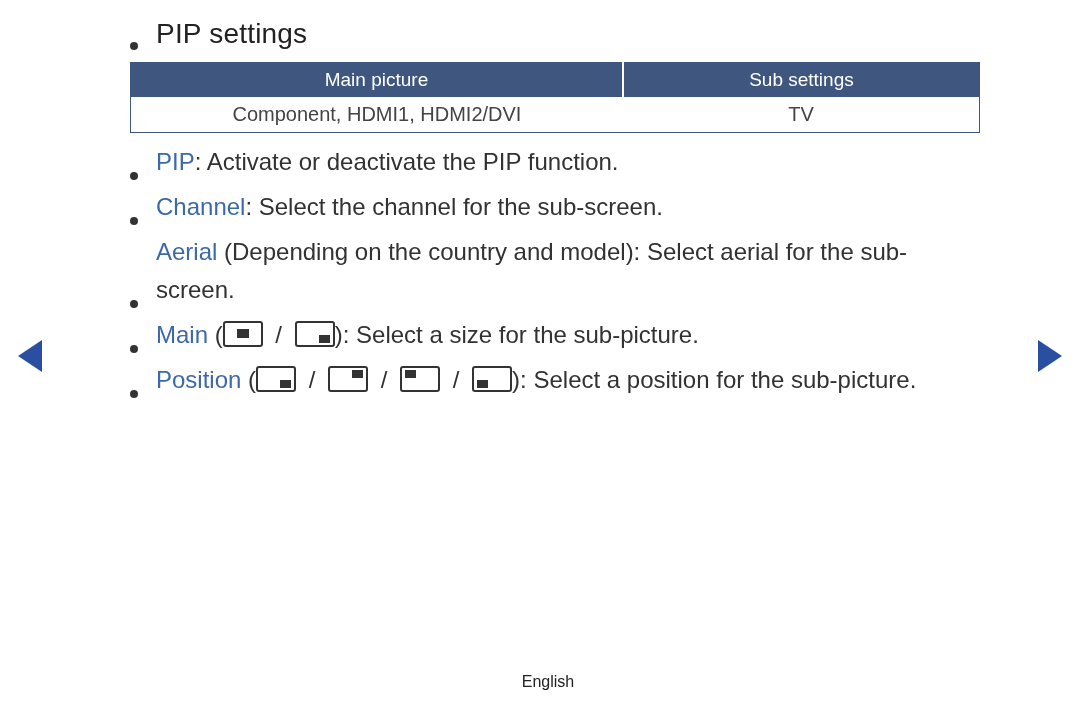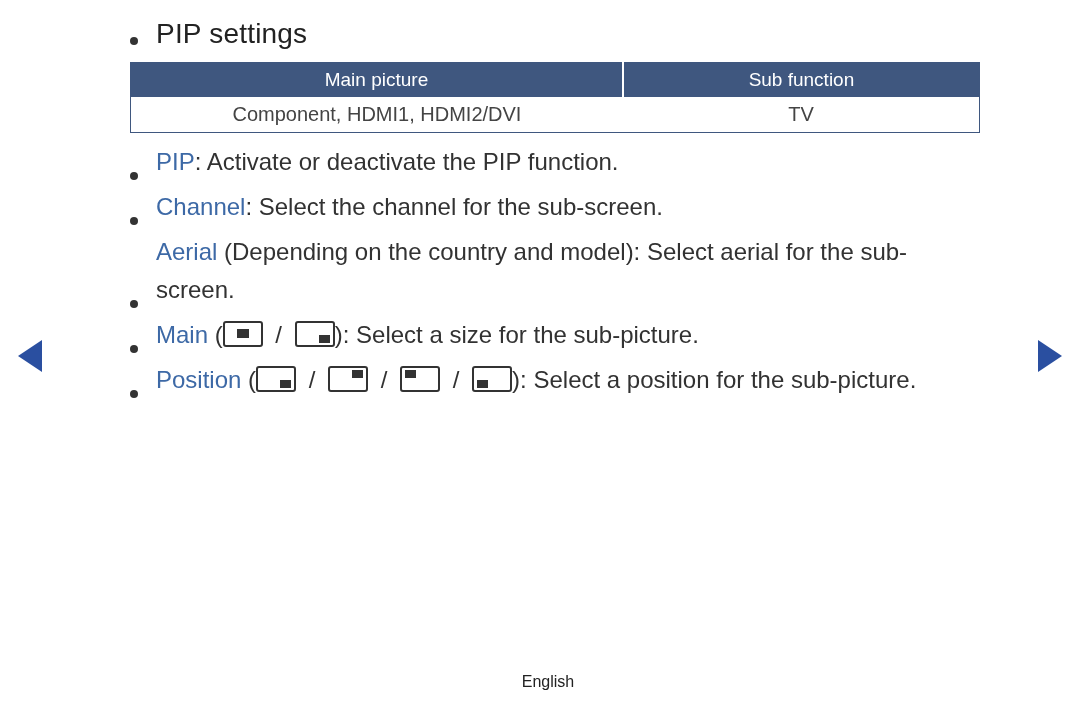--- a/index.html
+++ b/index.html
@@ -1,18 +1,18 @@
 <!DOCTYPE html>
 <html><head>
 <meta charset="utf-8">
 <style>
 html,body{margin:0;padding:0;width:1080px;height:705px;font-family:Arial,Helvetica,sans-serif;color:#333;background:#fff;overflow:hidden}
 .page{position:relative;width:1080px;height:705px;box-sizing:border-box;padding:18px 60px 0 60px}
 .content{margin-left:70px;margin-right:40px}
-.h-row{display:flex;align-items:center;margin:0 0 12px 0}
+.h-row{display:flex;align-items:flex-end;margin:0 0 12px 0}
 .dot{width:8px;height:8px;border-radius:50%;background:#333;margin-top:14px;margin-right:18px;flex:0 0 auto}
 .title{font-size:28px;font-weight:400;color:#222;letter-spacing:0.2px}
 .table{width:100%;border-collapse:collapse;border:1px solid #3f577f;margin-bottom:10px}
 .table th{background:#3f577f;color:#fff;font-weight:400;font-size:19px;padding:6px 10px;text-align:center}
 .table th:first-child{border-right:2px solid #fff}
 .table td{font-size:20px;color:#444;text-align:center;padding:6px 10px;border-bottom:1px solid #3f577f}
 .item{display:flex;align-items:flex-end;margin:8px 0}
 .item .dot{margin-top:11px}
 .txt{font-size:24px;line-height:1.55;color:#323232}
 .key{color:#3d69a6}
@@ -41,21 +41,21 @@
 
     <div class="h-row">
       <span class="dot"></span>
       <span class="title">PIP settings</span>
     </div>
 
     <table class="table">
       <tbody>
           <tr>
         <th style="width:58%">Main picture</th>
-        <th>Sub function</th>
+        <th>Sub settings</th>
       </tr>
       <tr>
         <td>Component, HDMI1, HDMI2/DVI</td>
         <td>TV</td>
       </tr>
     </tbody>
       </table>
 
     <div class="item">
       <span class="dot"></span>

